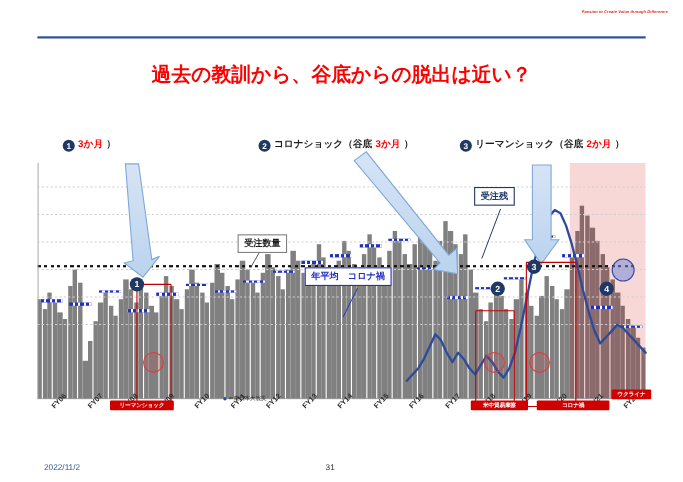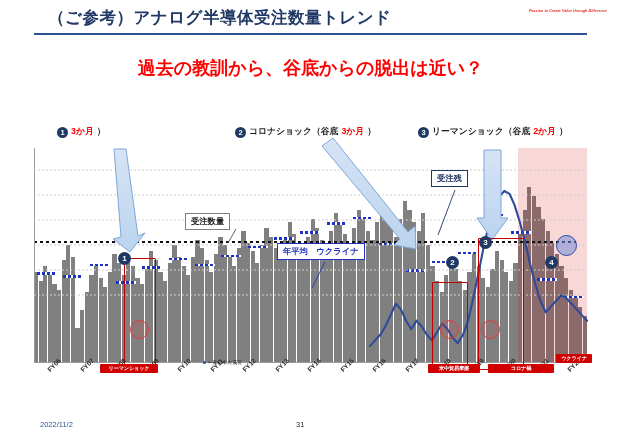--- a/index.html
+++ b/index.html
@@ -105,21 +105,20 @@
   .f-date{position:absolute;left:40px;top:420px;font-size:7.5px;color:#2E5395;}
   .f-page{position:absolute;left:296px;top:420px;font-size:7.5px;color:#2b2b2b;}
 
   svg.ov{position:absolute;left:0;top:0;width:621px;height:438px;pointer-events:none;}
 </style>
 </head>
 <body>
 
 <div class="slide">
 
-  <div class="hdr-title">（ご参考）アナログ半導体受注数量トレンド</div>
   <div class="logo">
     <div class="logo-sub">Passion to Create Value through Difference</div>
   </div>
   <div class="hdr-rule"></div>
 
   <div class="h-main">過去の教訓から、谷底からの脱出は近い？</div>
 
   <div class="legend">
     <div class="lg lg1">
       <span class="bullnum">1</span>
@@ -336,22 +335,22 @@
   <div class="evtcirc" style="left:440px;top:320px;width:17px;height:17px;"></div>
   <div class="marker" style="left:446px;top:256px;">2</div>
 
   <div class="evtbox" style="left:478px;top:238px;width:44px;height:130px;"></div>
   <div class="evtcirc" style="left:481px;top:320px;width:17px;height:17px;"></div>
   <div class="marker" style="left:479px;top:236px;">3</div>
 
   <div class="curdot" style="left:556px;top:235px;"></div>
   <div class="marker" style="left:545px;top:256px;">4</div>
 
-  <div class="callout co-gray" style="left:185px;top:213px;">受注数量</div>
-  <div class="callout co-blue" style="left:277px;top:243px;">年平均　ウクライナ</div>
+  <div class="callout co-gray" style="left:216px;top:213px;">受注数量</div>
+  <div class="callout co-blue" style="left:277px;top:243px;">年平均　コロナ禍</div>
   <div class="callout co-navy" style="left:431px;top:170px;">受注残</div>
 
   <div class="banner" style="left:100px;top:364px;width:58px;">リーマンショック</div>
   <div class="banner" style="left:428px;top:364px;width:52px;">米中貿易摩擦</div>
   <div class="banner" style="left:488px;top:364px;width:66px;">コロナ禍</div>
   <div class="banner" style="left:556px;top:354px;width:36px;">ウクライナ</div>
 
   <div class="quake" style="left:203px;top:359px;">
     <span class="quake-dot"></span>
     <span>⇐東日本大震災</span>

